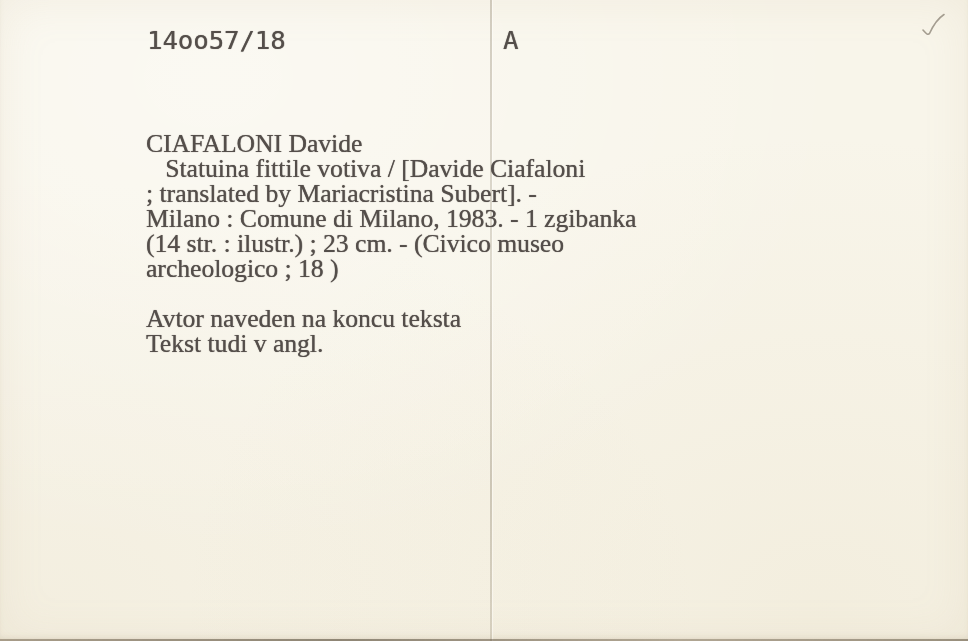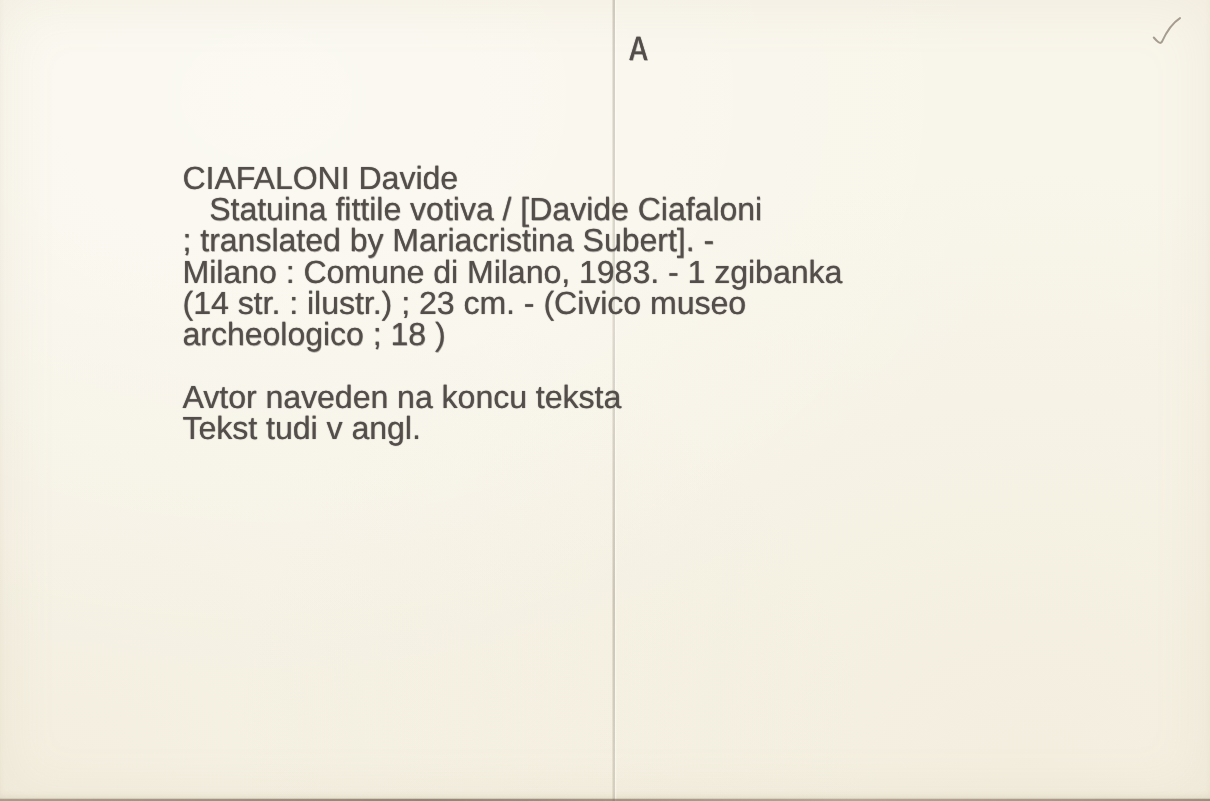--- a/index.html
+++ b/index.html
@@ -56,21 +56,21 @@
   }
   .section-letter {
     position: absolute;
     left: 503px;
     top: 28px;
   }
   .entry {
     position: absolute;
     left: 146px;
     top: 131px;
-    font-family: Liberation Sans, sans-serif;
+    font-family: Liberation Serif, serif;
   }
   .checkmark {
     position: absolute;
     left: 919px;
     top: 13px;
     width: 28px;
     height: 30px;
     color: var(--pencil);
     opacity: 0.8;
   }
@@ -88,20 +88,21 @@
     filter: blur(0.4px);
   }
 </style>
 </head>
 <body>
 
 <div class="card">
 
   <div class="crease"></div>
 
+  <span class="typewritten call-number">14oo57/18</span>
 
   <span class="typewritten section-letter">A</span>
 
   <pre class="typewritten entry">CIAFALONI Davide
    Statuina fittile votiva / [Davide Ciafaloni
 ; translated by Mariacristina Subert]. -
 Milano : Comune di Milano, 1983. - 1 zgibanka
 (14 str. : ilustr.) ; 23 cm. - (Civico museo
 archeologico ; 18 )
 

